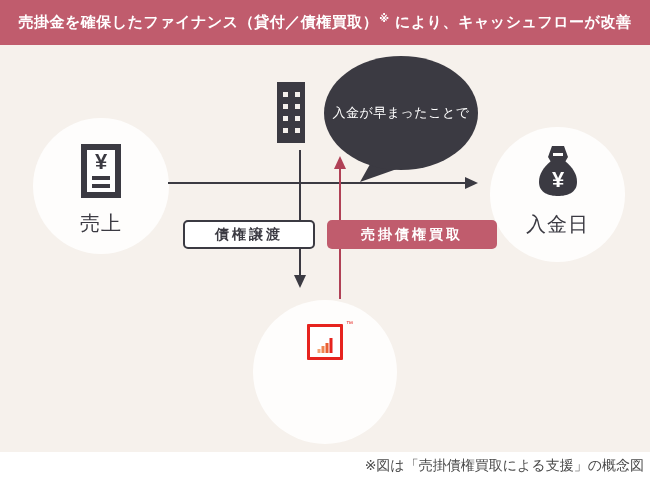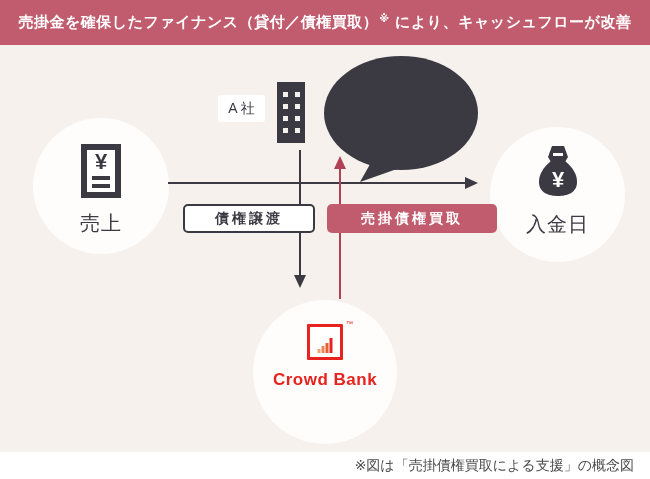--- a/index.html
+++ b/index.html
@@ -35,41 +35,41 @@
   .building .win { background:#f4f0ec; }
   .a-label { position:absolute; left:218px; top:95px; width:47px; height:27px;
     background:#fff; border-radius:3px; z-index:3; display:flex; align-items:center;
     justify-content:center; font-size:14px; color:#3b3a42; }
   
   .bubble { position:absolute; left:324px; top:56px; width:154px; height:114px;
     background:#3b3a42; border-radius:50%; z-index:3; display:flex; flex-direction:column;
     align-items:center; justify-content:center; }
   .bubble span { color:#fff; font-size:13px; line-height:20px; letter-spacing:.5px; white-space:nowrap; }
   
-  .flow-box { position:absolute; top:204px; height:29px; border-radius:5px; z-index:3;
+  .flow-box { position:absolute; top:220px; height:29px; border-radius:5px; z-index:3;
     display:flex; align-items:center; justify-content:center; font-size:14px; font-weight:bold;
     letter-spacing:3px; box-sizing:border-box; }
   .box-transfer { left:183px; width:132px; background:#fff; border:2px solid #3b3a42; color:#3b3a42; }
   .box-purchase { left:327px; width:170px; background:#c05c6d; color:#fff; }
   
   .cb-logo-wrap { position:relative; margin-top:24px; }
   .cb-logo { width:30px; height:30px; border:3px solid #e6231e; border-radius:1px;
     background:#fff; position:relative; box-sizing:content-box; }
   .cb-bars { position:absolute; bottom:4px; left:50%; transform:translateX(-50%);
     display:flex; align-items:flex-end; gap:1px; }
   .cb-bars i { display:block; width:3px; }
   .cb-bars i:nth-child(1){ height:4px;  background:#f3a476; }
   .cb-bars i:nth-child(2){ height:7px;  background:#ef8551; }
   .cb-bars i:nth-child(3){ height:10px; background:#e95f33; }
   .cb-bars i:nth-child(4){ height:15px; background:#e6231e; }
   .cb-tm { position:absolute; top:-4px; right:-10px; font-size:7px; color:#e6231e; }
   .cb-name { margin-top:10px; font-size:17px; font-weight:bold; color:#e6231e; letter-spacing:.5px; }
   
   .footer { position:absolute; left:0; bottom:0; width:650px; height:27px; background:#fff;
-    display:flex; align-items:center; justify-content:flex-end; padding-right:16px;
+    display:flex; align-items:center; justify-content:flex-end; padding-right:6px;
     box-sizing:border-box; font-size:14px; color:#4a4a4a; z-index:4; }
 </style>
 </head>
 <body>
 
 <div class="stage">
 
   <div class="banner">
     <div class="banner-text">
       <span>売掛金を確保したファイナンス（貸付／債権買取）</span><span class="supmark">※</span><span> により、キャッシュフローが改善</span>
@@ -107,21 +107,20 @@
       <div class="cb-logo">
         <div class="cb-bars">
             <i></i>
             <i></i>
             <i></i>
             <i></i>
           </div>
       </div>
       <span class="cb-tm">™</span>
     </div>
-    <div class="cb-name">Crowd Bank</div>
   </div>
 
   <svg class="overlay" width="650" height="479" viewBox="0 0 650 479">
 
     <polygon points="378,150 360,182 428,158" fill="#3b3a42"></polygon>
 
     <g>
       <line x1="168" y1="183" x2="466" y2="183" stroke="#3b3a42" stroke-width="2"></line>
       <polygon points="478,183 465,177 465,189" fill="#3b3a42"></polygon>
     </g>
@@ -140,23 +139,23 @@
   <div class="building">
     <div class="win"></div>
     <div class="win"></div>
     <div class="win"></div>
     <div class="win"></div>
     <div class="win"></div>
     <div class="win"></div>
     <div class="win"></div>
     <div class="win"></div>
   </div>
-  <div class="a-label">A 社</div>
 
   <div class="bubble">
+    <span>入金が早まったことで</span>
   </div>
 
   <div class="flow-box box-transfer">債権譲渡</div>
   <div class="flow-box box-purchase">売掛債権買取</div>
 
   <div class="footer">
     <span>※図は「売掛債権買取による支援」の概念図</span>
   </div>
 
 </div>

